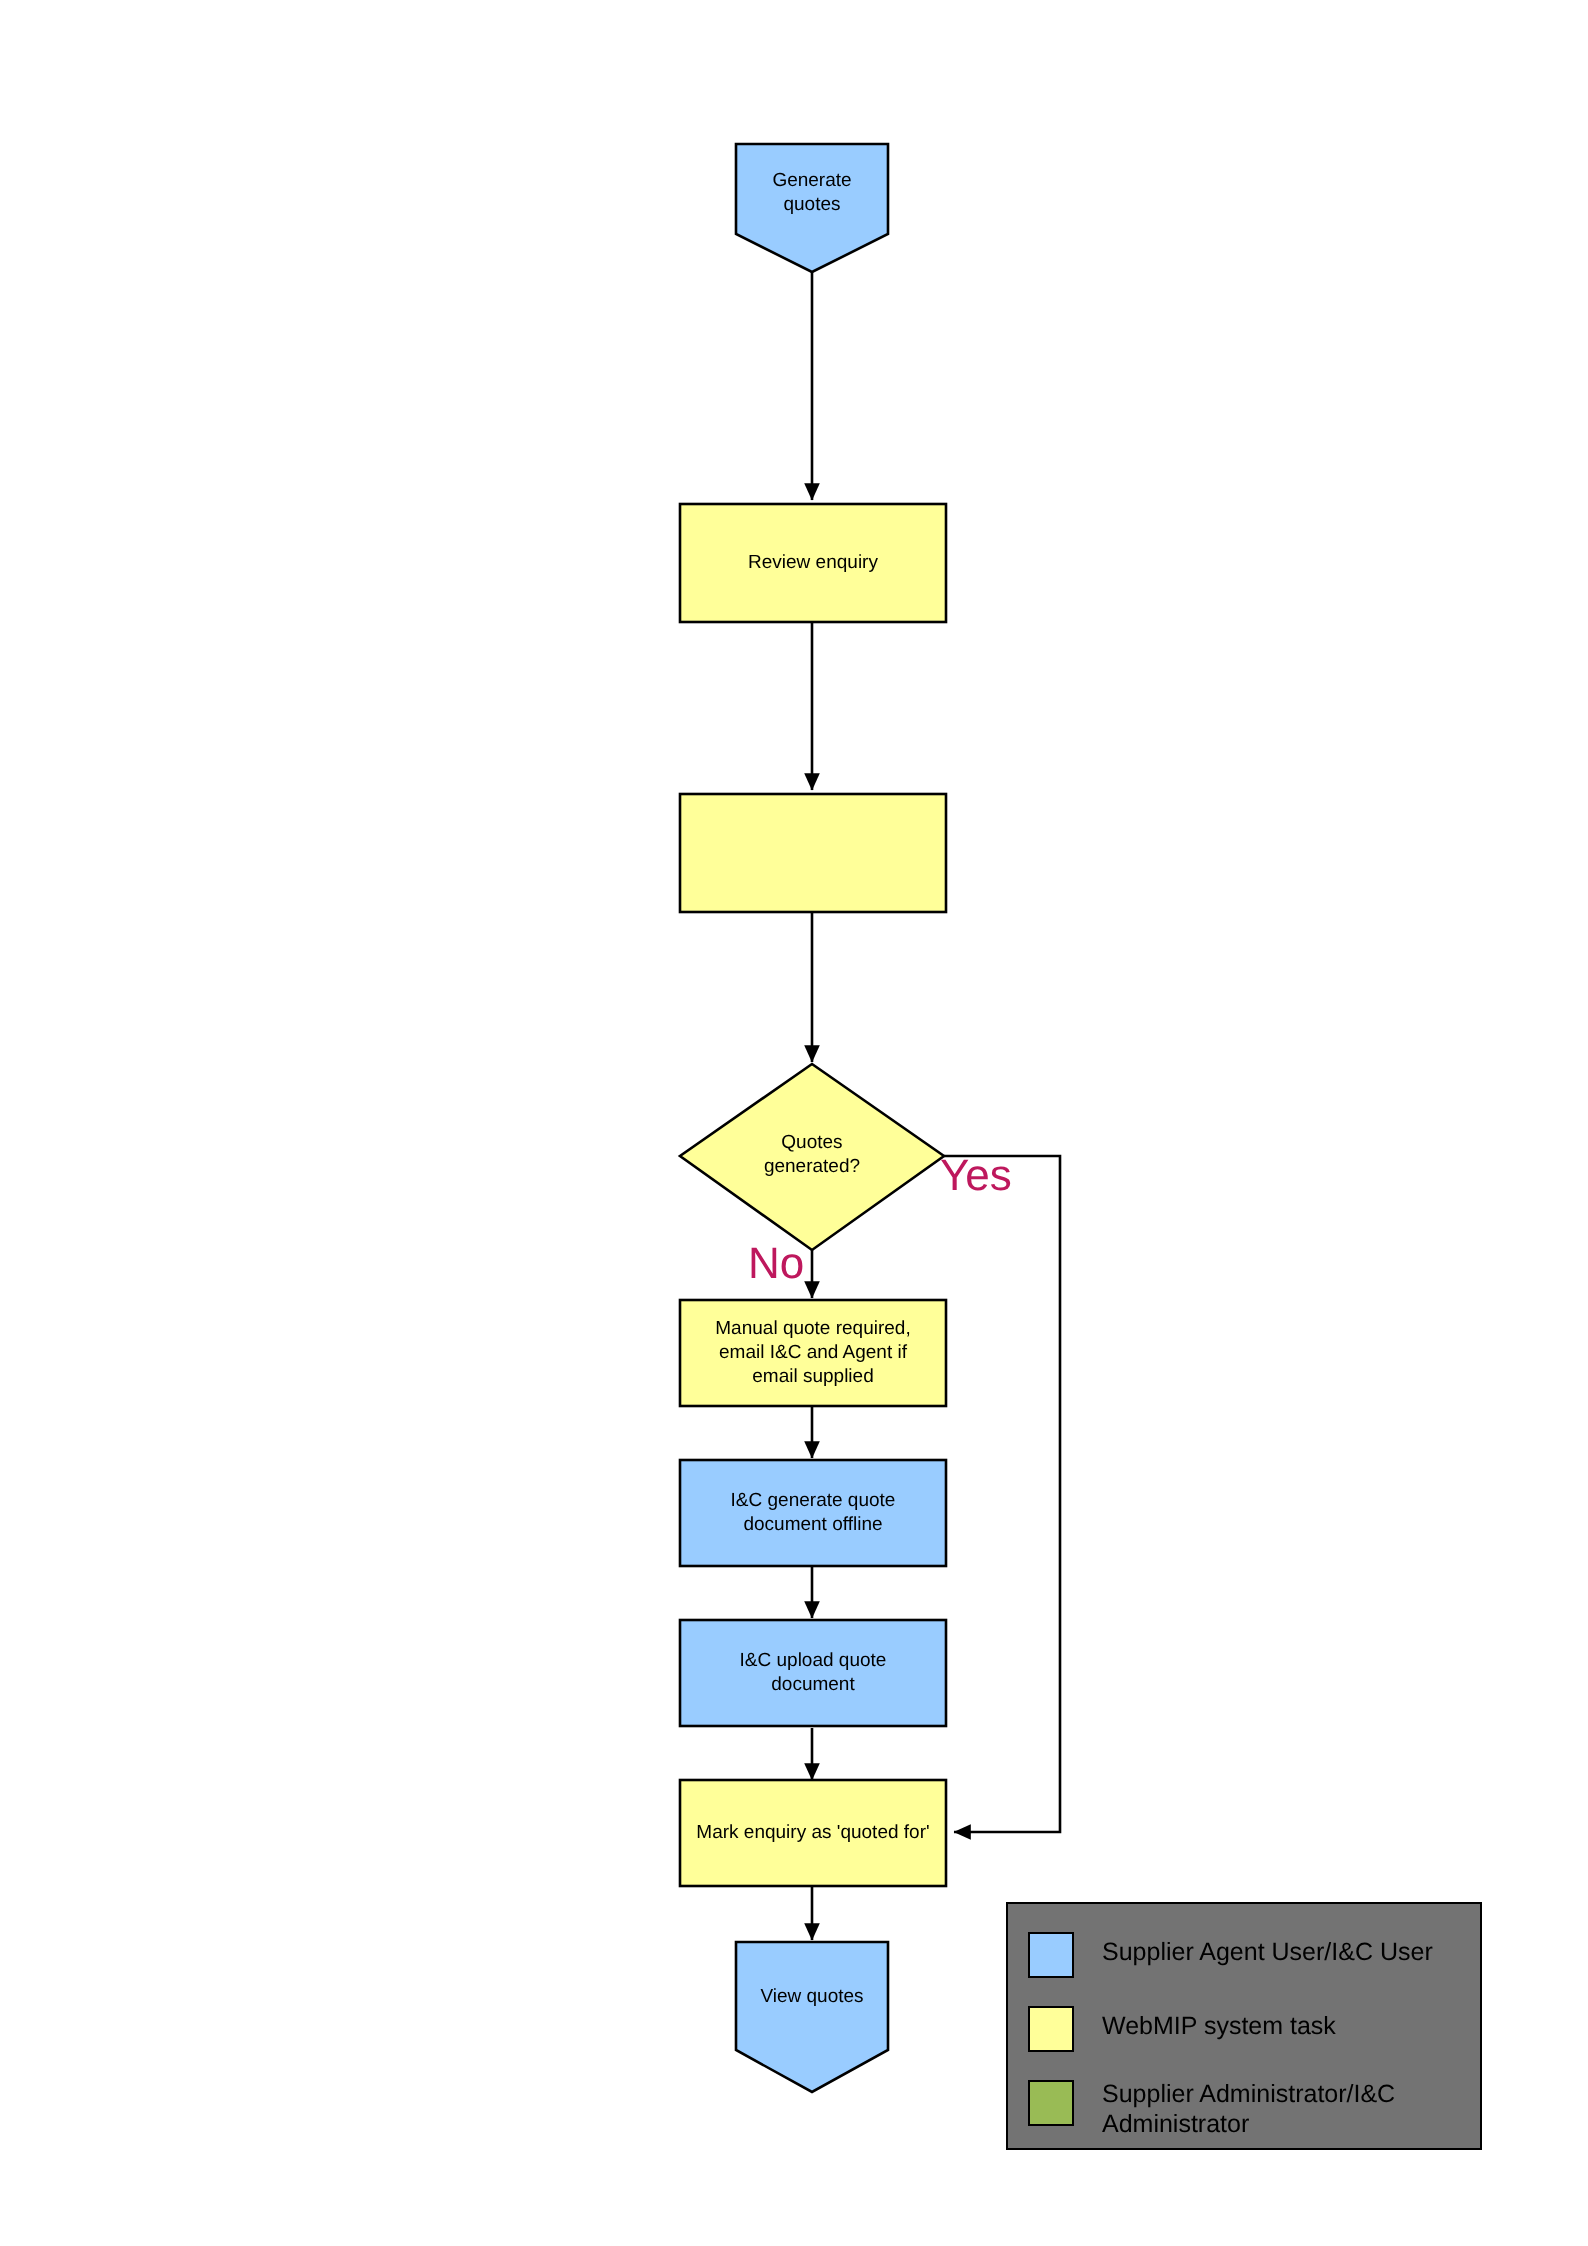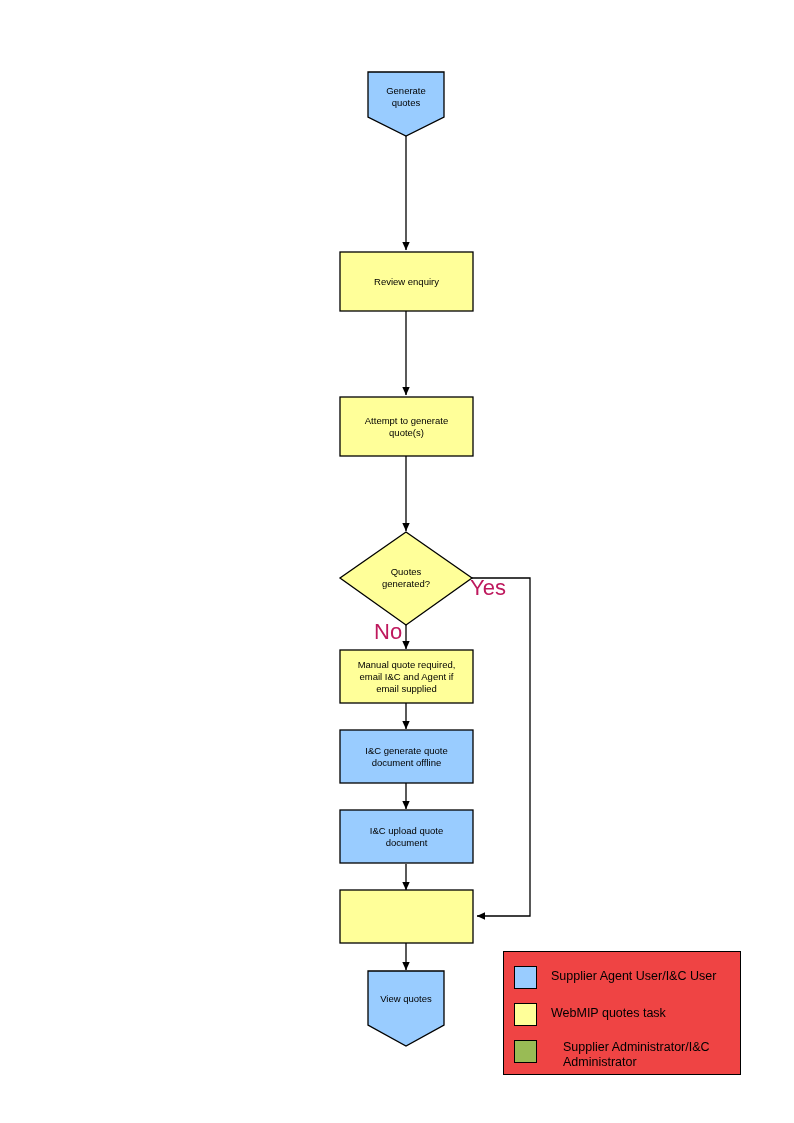--- a/index.html
+++ b/index.html
@@ -49,21 +49,21 @@
     line-height: 24px;
   }
   
   #legend {
     position: absolute;
     left: 503px;
     top: 951px;
     width: 238px;
     height: 124px;
     border: 1.4px solid #000000;
-    background: #ef4444;
+    background: #737373;
     box-sizing: border-box;
   }
   .legend-row {
     position: absolute;
     left: 10px;
     display: flex;
     align-items: flex-start;
   }
   .legend-swatch {
     width: 23px;
@@ -76,21 +76,21 @@
     margin-left: 14px;
     font-family: "Liberation Sans", sans-serif;
     font-size: 12.5px;
     line-height: 15px;
     color: #000000;
     white-space: pre-line;
     padding-top: 3px;
   }
   #legend-row-0 { top: 14px; }
   #legend-row-1 { top: 51px; }
-  #legend-row-2 { top: 88px; gap: 12px; }
+  #legend-row-2 { top: 88px; }
   #legend-row-2 .legend-label { padding-top: 0px; }
 </style>
 </head>
 <body>
 
 <div id="flow-root">
 
   <svg class="flow-svg" viewBox="0 0 794 1123">
     <defs>
       <marker id="arrowhead" markerWidth="9" markerHeight="9" refX="8.4" refY="4.5" orient="auto" markerUnits="userSpaceOnUse">
@@ -127,51 +127,50 @@
     <rect x="340" y="890" width="133" height="53" fill="#FFFF99" stroke="#000000" stroke-width="1.3"></rect>
 
     <polygon points="368,971 444,971 444,1025 406,1046 368,1025" fill="#99CCFF" stroke="#000000" stroke-width="1.3"></polygon>
   </svg>
 
   <div class="node-text" style="left:368px; top:76px; width:76px; height:42px;">Generate
 quotes</div>
 
   <div class="node-text" style="left:340px; top:252px; width:133px; height:59px;">Review enquiry</div>
 
-  <div class="node-text" style="left:340px; top:397px; width:133px; height:59px;">Attempt to generate
-quote(s)</div>
 
   <div class="node-text" style="left:350px; top:552px; width:112px; height:52px;">Quotes
 generated?</div>
 
   <div class="node-text" style="left:340px; top:730px; width:133px; height:53px;">I&amp;C generate quote
 document offline</div>
 
   <div class="node-text" style="left:340px; top:650px; width:133px; height:53px;">Manual quote required,
 email I&amp;C and Agent if
 email supplied</div>
 
   <div class="node-text" style="left:340px; top:810px; width:133px; height:53px;">I&amp;C upload quote
 document</div>
 
+  <div class="node-text" style="left:340px; top:890px; width:133px; height:53px;">Mark enquiry as 'quoted for'</div>
 
   <div class="node-text" style="left:368px; top:975px; width:76px; height:48px;">View quotes</div>
 
   <div class="edge-label" style="left:470px; top:576px;">Yes</div>
 
   <div class="edge-label" style="left:374px; top:620px;text-align:center;">No</div>
 
   <div id="legend">
     <div class="legend-row" id="legend-row-0">
       <span class="legend-swatch" style="background:#99CCFF;"></span>
       <span class="legend-label">Supplier Agent User/I&amp;C User</span>
     </div>
     <div class="legend-row" id="legend-row-1">
       <span class="legend-swatch" style="background:#FFFF99;"></span>
-      <span class="legend-label">WebMIP quotes task</span>
+      <span class="legend-label">WebMIP system task</span>
     </div>
     <div class="legend-row" id="legend-row-2">
       <span class="legend-swatch" style="background:#99BB55;"></span>
       <span class="legend-label">Supplier Administrator/I&amp;C
 Administrator</span>
     </div>
   </div>
 
 </div>
 

